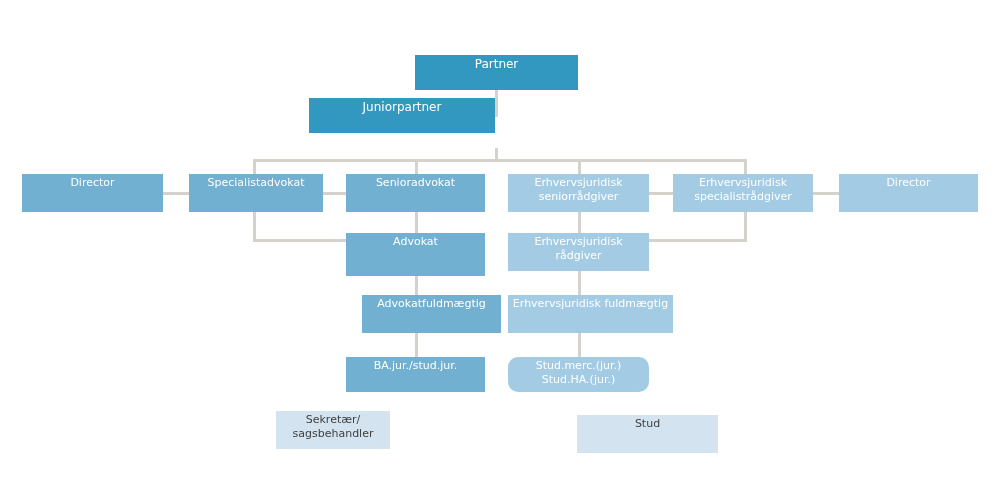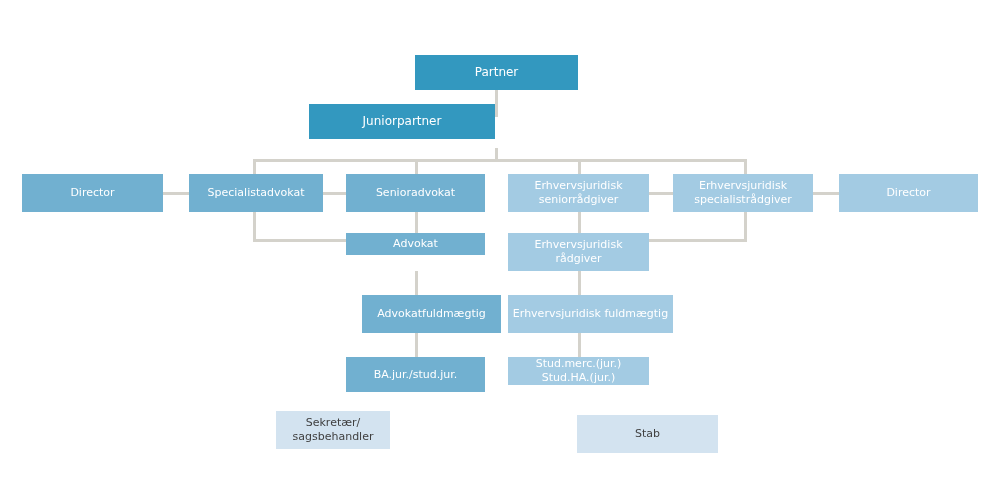--- a/index.html
+++ b/index.html
@@ -16,21 +16,21 @@
   #chart {
     position: relative;
     width: 1000px;
     height: 500px;
     background: #ffffff;
   }
   .node {
     position: absolute;
     box-sizing: border-box;
     display: flex;
-    align-items: center;
+    align-items: flex-start;
     justify-content: center;
     text-align: center;
     line-height: 1.25;
     z-index: 2;
     padding: 2px 0;
   }
   .node .lbl {
     display: block;
     width: 100%;
     white-space: pre-line;
@@ -99,21 +99,21 @@
   <div class="conn conn-v" style="left:415px; top:333px; height:24px;"></div>
 
   <div class="conn conn-v" style="left:578px; top:271px; height:24px;"></div>
 
   <div class="conn conn-v" style="left:578px; top:333px; height:24px;"></div>
 
   <div class="node lvl-top" style="left:415px; top:55px; width:163px; height:35px;">
     <span class="lbl">Partner</span>
   </div>
 
-  <div class="node lvl-top" style="left:309px; top:104px; width:186px; height:35px;">
+  <div class="node lvl-top" style="left:309px; top:98px; width:186px; height:35px;">
     <span class="lbl">Juniorpartner</span>
   </div>
 
   <div class="node lvl-mid" style="left:22px; top:174px; width:141px; height:38px;">
     <span class="lbl">Director</span>
   </div>
   <div class="node lvl-mid" style="left:189px; top:174px; width:134px; height:38px;">
     <span class="lbl">Specialistadvokat</span>
   </div>
   <div class="node lvl-mid" style="left:346px; top:174px; width:139px; height:38px;">
@@ -124,44 +124,44 @@
 seniorrådgiver</span>
   </div>
   <div class="node lvl-light" style="left:673px; top:174px; width:140px; height:38px;">
     <span class="lbl">Erhvervsjuridisk
 specialistrådgiver</span>
   </div>
   <div class="node lvl-light" style="left:839px; top:174px; width:139px; height:38px;">
     <span class="lbl">Director</span>
   </div>
 
-  <div class="node lvl-mid" style="left:346px; top:233px; width:139px; height:22px;">
+  <div class="node lvl-mid" style="left:346px; top:233px; width:139px; height:43px;">
     <span class="lbl">Advokat</span>
   </div>
   <div class="node lvl-light" style="left:508px; top:233px; width:141px; height:38px;">
     <span class="lbl">Erhvervsjuridisk
 rådgiver</span>
   </div>
 
   <div class="node lvl-mid" style="left:346px; top:295px; width:139px; height:38px;margin-left:16px;">
     <span class="lbl">Advokatfuldmægtig</span>
   </div>
   <div class="node lvl-light" style="left:508px; top:295px; width:165px; height:38px;">
     <span class="lbl">Erhvervsjuridisk fuldmægtig</span>
   </div>
 
   <div class="node lvl-mid" style="left:346px; top:357px; width:139px; height:35px;">
     <span class="lbl">BA.jur./stud.jur.</span>
   </div>
-  <div class="node lvl-light" style="left:508px; top:357px; width:141px; height:28px;">
+  <div class="node lvl-light" style="left:508px; top:357px; width:141px; height:35px;border-radius:10px;">
     <span class="lbl">Stud.merc.(jur.)
 Stud.HA.(jur.)</span>
   </div>
 
   <div class="node lvl-pale" style="left:276px; top:411px; width:114px; height:38px;">
     <span class="lbl">Sekretær/
 sagsbehandler</span>
   </div>
   <div class="node lvl-pale" style="left:577px; top:415px; width:141px; height:38px;">
-    <span class="lbl">Stab</span>
+    <span class="lbl">Stud</span>
   </div>
 
 </div>
 
 </body></html>

